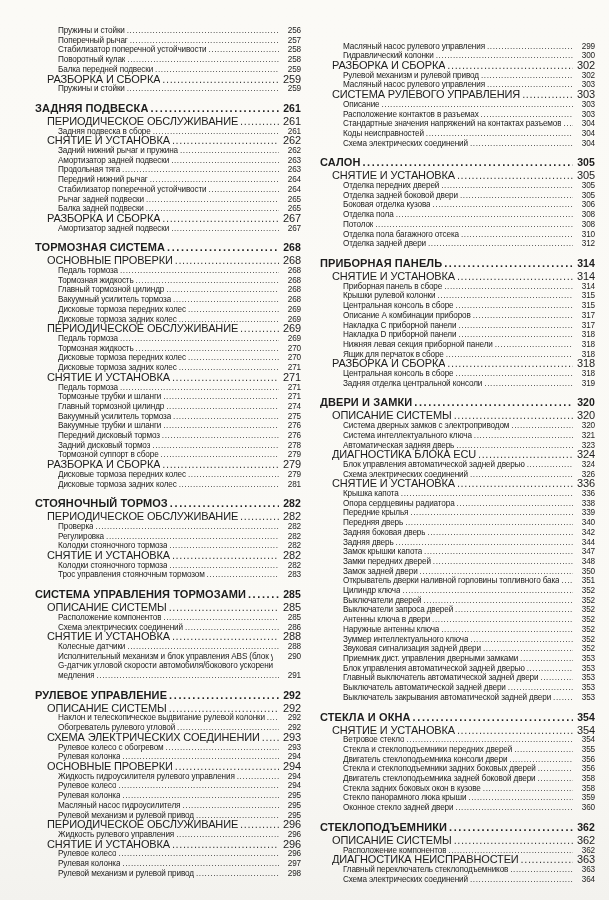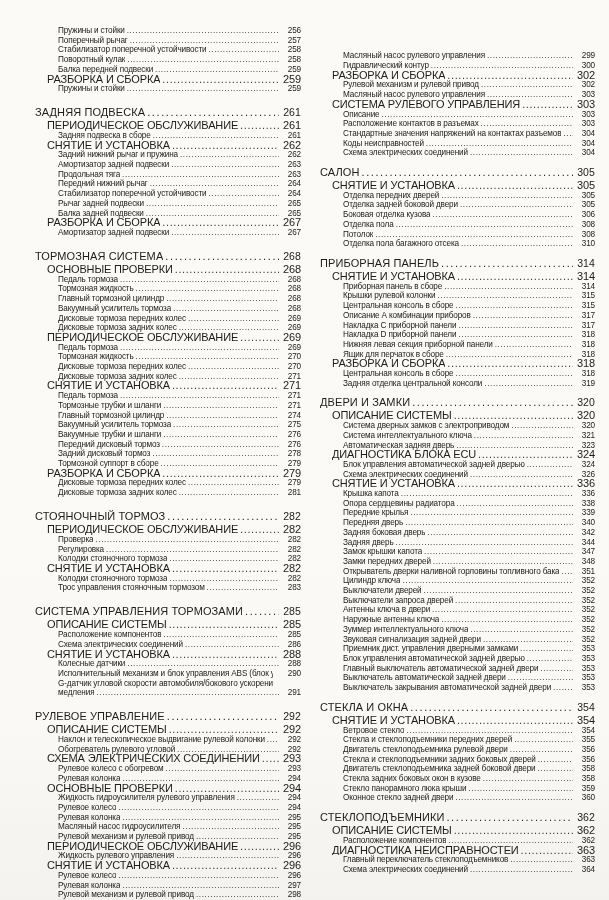--- a/index.html
+++ b/index.html
@@ -10,21 +10,21 @@
     color:#1c1c1c;
     overflow:hidden;
   }
   .page{
     box-sizing:border-box;
     width:609px;height:900px;
     padding:26px 14px 0 35px;
     display:flex;
   }
   .col{display:flex;flex-direction:column;}
-  .col-left{width:266px;justify-content:space-between;}
+  .col-left{width:266px;}
   .col-right{margin-left:19px;width:275px;justify-content:center;}
   .block{margin-top:7px;}
   .block:first-child{margin-top:0;}
   .row{
     display:flex;align-items:baseline;
     line-height:9.7px;font-size:8.2px;
     letter-spacing:-0.15px;
     white-space:nowrap;
   }
   .row .label{flex:0 1 auto;overflow:hidden;}
@@ -34,21 +34,21 @@
   }
   .row .dots::after{
     content:"......................................................................................................................................";
     letter-spacing:0.6px;
   }
   .row.nodots .dots{visibility:hidden;}
   .row .pg{flex:0 0 auto;min-width:20px;text-align:right;}
   .row.lvl1{padding-left:12px;font-size:11px;}
   .row.lvl2{padding-left:23px;}
   .row.chapter{
-    font-weight:normal;font-size:11px;line-height:14px;
+    font-weight:bold;font-size:11px;line-height:14px;
     margin-bottom:2px;letter-spacing:0.1px;
   }
   .row.chapter .dots{color:#222;}
   .row.chapter .dots::after{letter-spacing:1.6px;}
   .row.chapter .pg{font-size:10.5px;}
 </style>
 </head>
 <body>
 
 <div class="page">
@@ -472,21 +472,21 @@
       </div>
     </div>
   <div class="col col-right">
       <div class="block">
         <div class="row lvl2">
           <span class="label">Масляный насос рулевого управления</span>
           <span class="dots"></span>
           <span class="pg">299</span>
         </div>
         <div class="row lvl2">
-          <span class="label">Гидравлический контур</span>
+          <span class="label">Гидравлический колонки</span>
           <span class="dots"></span>
           <span class="pg">300</span>
         </div>
         <div class="row lvl1">
           <span class="label">РАЗБОРКА И СБОРКА</span>
           <span class="dots"></span>
           <span class="pg">302</span>
         </div>
         <div class="row lvl2">
           <span class="label">Рулевой механизм и рулевой привод</span>
@@ -563,20 +563,25 @@
         <div class="row lvl2">
           <span class="label">Потолок</span>
           <span class="dots"></span>
           <span class="pg">308</span>
         </div>
         <div class="row lvl2">
           <span class="label">Отделка пола багажного отсека</span>
           <span class="dots"></span>
           <span class="pg">310</span>
         </div>
+        <div class="row lvl2">
+          <span class="label">Отделка задней двери</span>
+          <span class="dots"></span>
+          <span class="pg">312</span>
+        </div>
       </div>
       <div class="block">
         <div class="row chapter">
           <span class="label">ПРИБОРНАЯ ПАНЕЛЬ</span>
           <span class="dots"></span>
           <span class="pg">314</span>
         </div>
         <div class="row lvl1">
           <span class="label">СНЯТИЕ И УСТАНОВКА</span>
           <span class="dots"></span>
@@ -718,20 +723,25 @@
           <span class="label">Замок крышки капота</span>
           <span class="dots"></span>
           <span class="pg">347</span>
         </div>
         <div class="row lvl2">
           <span class="label">Замки передних дверей</span>
           <span class="dots"></span>
           <span class="pg">348</span>
         </div>
         <div class="row lvl2">
+          <span class="label">Замок задней двери</span>
+          <span class="dots"></span>
+          <span class="pg">350</span>
+        </div>
+        <div class="row lvl2">
           <span class="label">Открыватель дверки наливной горловины топливного бака</span>
           <span class="dots"></span>
           <span class="pg">351</span>
         </div>
         <div class="row lvl2">
           <span class="label">Цилиндр ключа</span>
           <span class="dots"></span>
           <span class="pg">352</span>
         </div>
         <div class="row lvl2">
@@ -805,21 +815,21 @@
           <span class="label">Ветровое стекло</span>
           <span class="dots"></span>
           <span class="pg">354</span>
         </div>
         <div class="row lvl2">
           <span class="label">Стекла и стеклоподъемники передних дверей</span>
           <span class="dots"></span>
           <span class="pg">355</span>
         </div>
         <div class="row lvl2">
-          <span class="label">Двигатель стеклоподъемника рулевой двери</span>
+          <span class="label">Двигатель стеклоподъемника консоли двери</span>
           <span class="dots"></span>
           <span class="pg">356</span>
         </div>
         <div class="row lvl2">
           <span class="label">Стекла и стеклоподъемники задних боковых дверей</span>
           <span class="dots"></span>
           <span class="pg">356</span>
         </div>
         <div class="row lvl2">
           <span class="label">Двигатель стеклоподъемника задней боковой двери</span>

